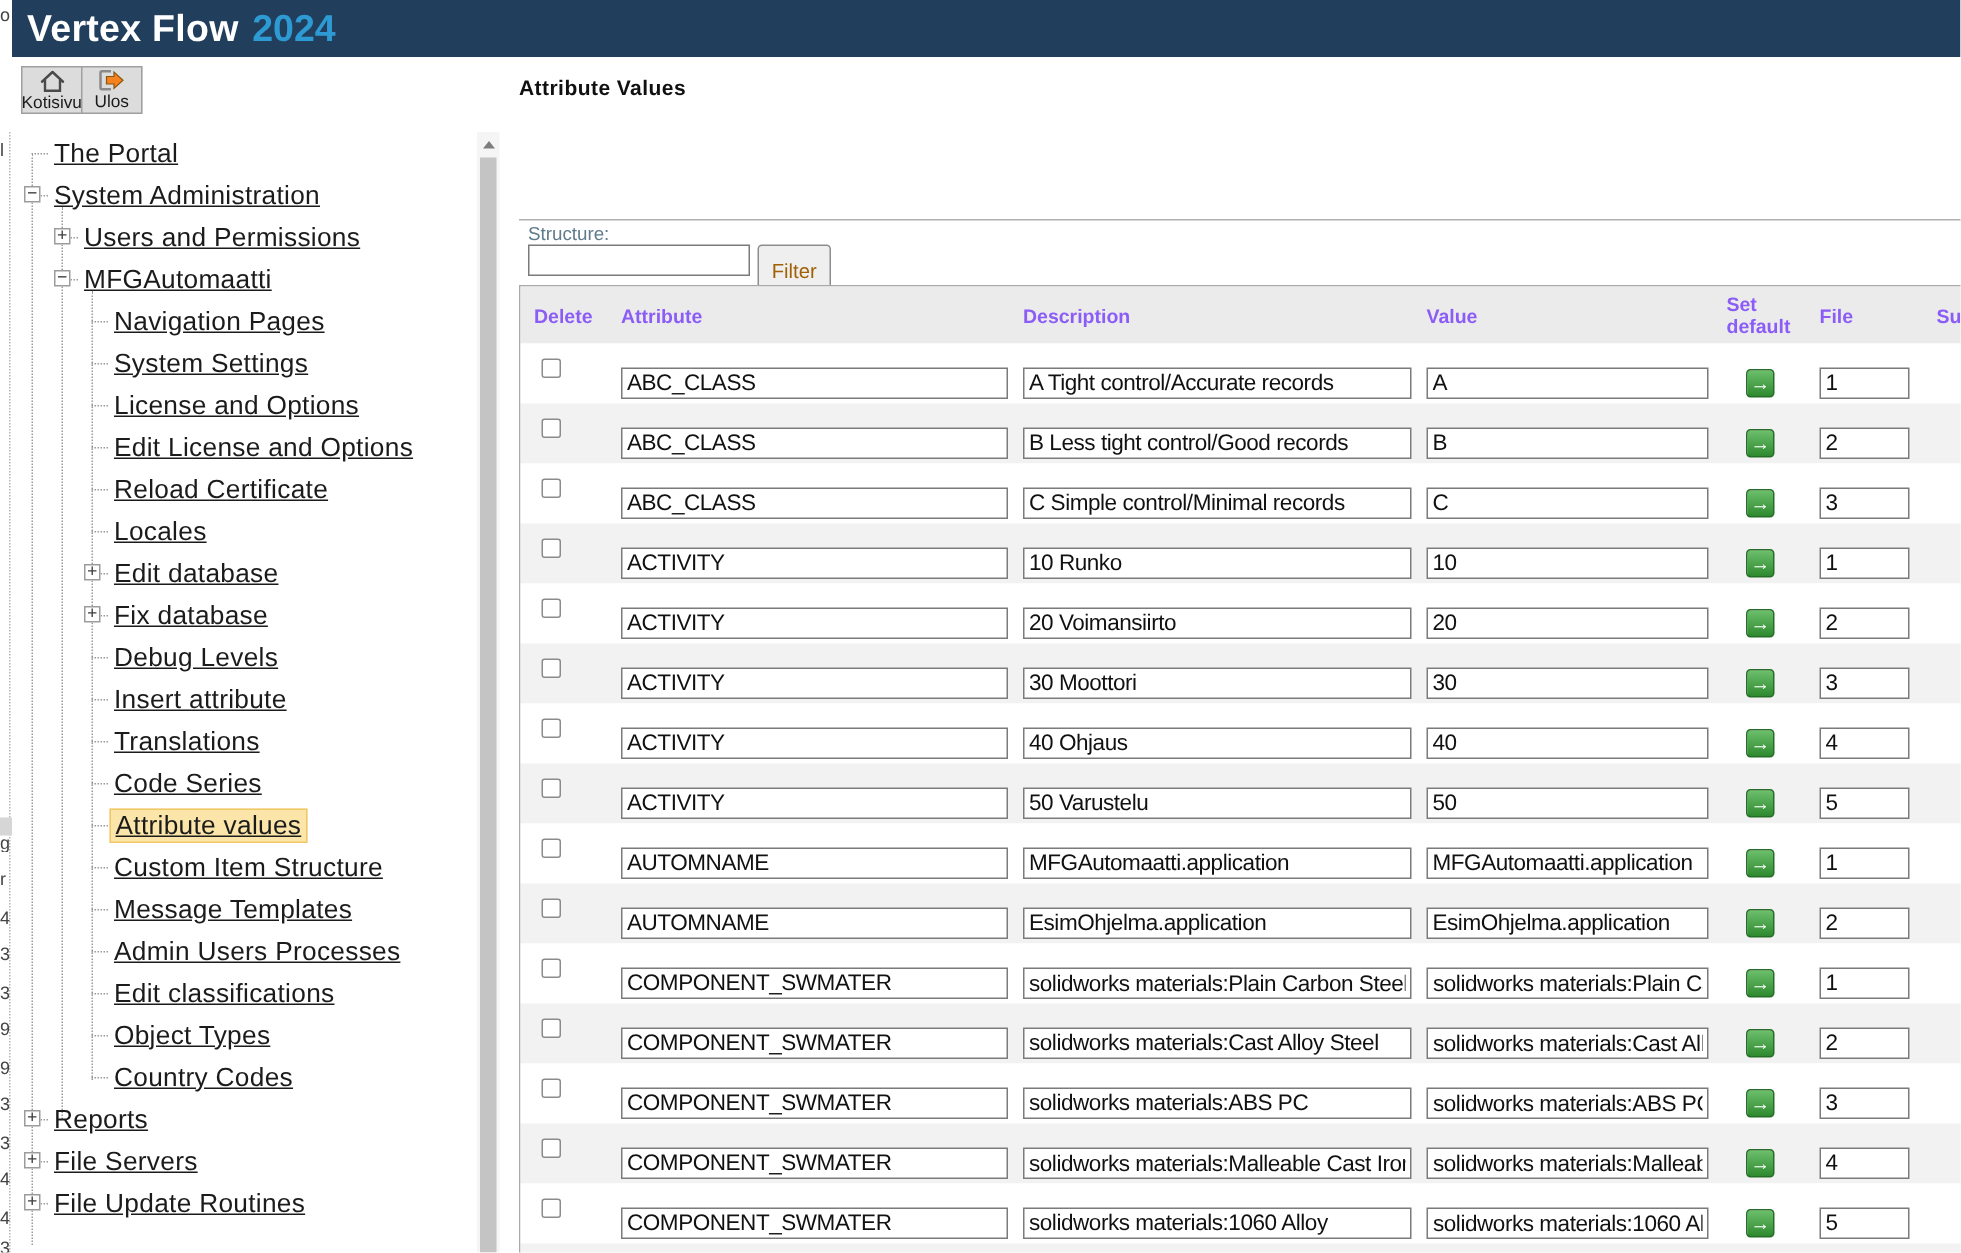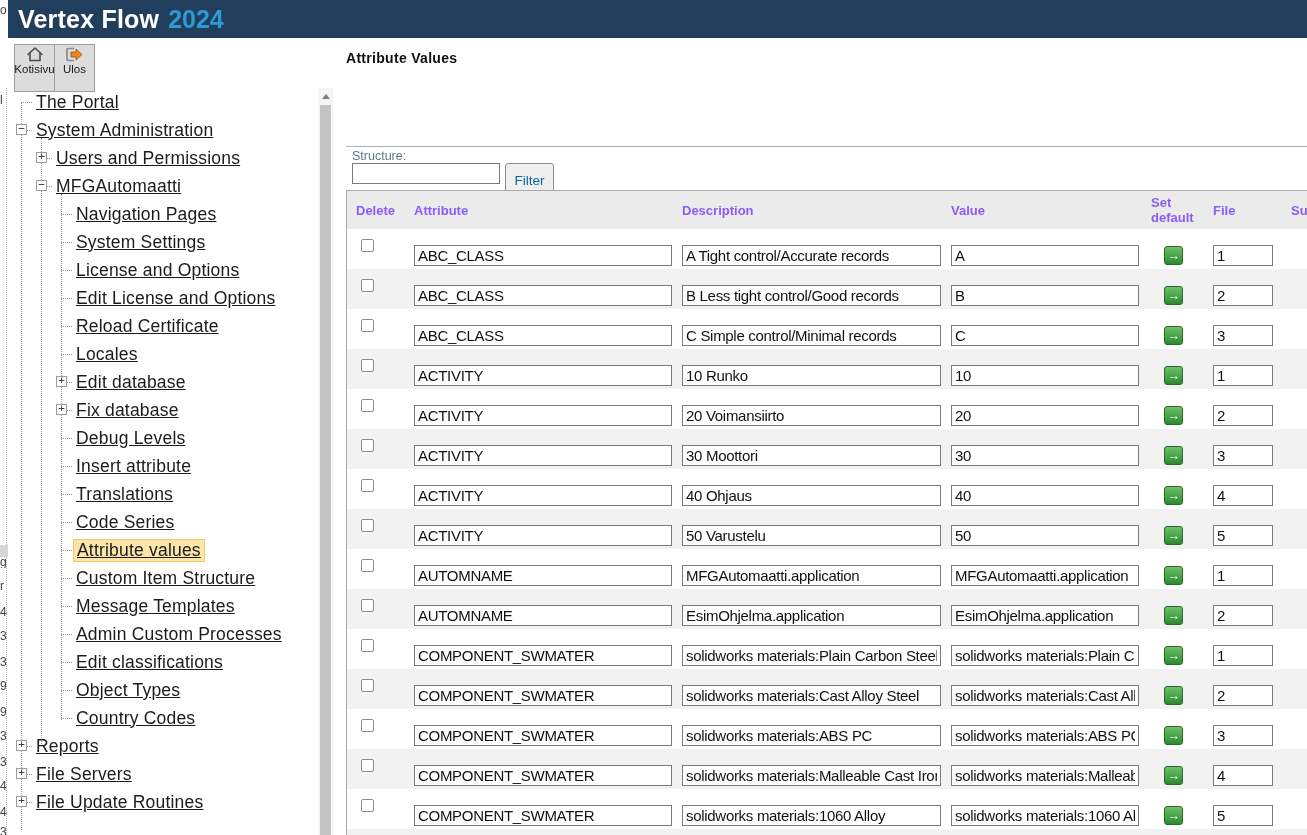--- a/index.html
+++ b/index.html
@@ -14,22 +14,22 @@
   .left-strip .frag { position:absolute; left:0; width:8px; overflow:hidden; font-size:12px; color:#444; line-height:12px; }
 
   
   .topbar { position:absolute; left:8px; top:0; width:1299px; height:38px; background:#213f5d;
     display:flex; align-items:center; padding-left:10px; }
   .topbar .title { color:#fff; font-size:25px; font-weight:bold; letter-spacing:.2px; }
   .topbar .year { color:var(--accent,#2e9ad3); font-size:25px; font-weight:bold; margin-left:9px; }
 
   
   .toolbar { position:absolute; left:14px; top:44px; display:flex; z-index:4; }
-  .tbtn { width:41px; height:48px; background:#dcdcdc; border:1px solid #9f9f9f; margin-right:-1px;
-    display:flex; flex-direction:column; align-items:center; justify-content:space-between; padding-bottom:15px; cursor:default; }
+  .tbtn { width:41px; height:32px; background:#dcdcdc; border:1px solid #9f9f9f; margin-right:-1px;
+    display:flex; flex-direction:column; align-items:center; justify-content:space-between; padding-bottom:3px; cursor:default; }
   .tbtn .ic { height:22px; display:flex; align-items:center; justify-content:center; }
   .tbtn .lb { font-size:11.5px; color:#1a1a1a; line-height:13px; }
 
   
   .tree { position:absolute; left:8px; top:88px; width:310px; height:747px; overflow:hidden; z-index:3; }
   .guide { position:absolute; border-left:1px dotted #9a9a9a; width:0; }
   .g1 { left:13px; top:14px;  height:728px; }
   .g2 { left:33px; top:50px;  height:608px; }
   .g3 { left:53px; top:106px; height:526px; }
   .tree-row { position:relative; height:28px; display:flex; align-items:center; white-space:nowrap; }
@@ -51,21 +51,21 @@
   .vscroll .up .tri { width:0; height:0; border-left:4px solid transparent; border-right:4px solid transparent; border-bottom:5px solid #7d7d7d; }
   .vscroll .thumb { position:absolute; left:2px; top:17px; width:11px; height:730px; background:#c4c4c4; }
 
   
   .main { position:absolute; left:346px; top:38px; width:1100px; height:797px; }
   .page-title { position:absolute; left:0; top:12px; font-size:14px; font-weight:bold; color:#101010; letter-spacing:.3px; }
   .rule { position:absolute; left:0; top:108px; width:1100px; border-top:1px solid #b0b0b0; }
   .filter-label { position:absolute; left:6px; top:111px; font-size:12.5px; color:#5f7b8c; }
   .filter-input { position:absolute; left:6px; top:125px; width:148px; height:21px; border:1px solid #7b7b7b; background:#fff; padding:0 3px; font-size:14px; }
   .filter-btn { position:absolute; left:159px; top:125px; width:49px; height:34px; background:#efefef;
-    border:1px solid #8d8d8d; border-radius:3px; font-size:13.5px; color:#0369a1; }
+    border:1px solid #8d8d8d; border-radius:3px; font-size:13.5px; color:#a16207; }
 
   
   .atable { position:absolute; left:0; top:152px; width:1060px; border:1px solid #a9a9a9; background:#fff; }
   .thead, .trow { display:grid; grid-template-columns:57px 268px 269px 198px 64px 70px 134px; }
   .thead { height:38px; background:#ebebeb; align-items:center; }
   .thead .hcell { font-size:13px; font-weight:bold; color:#8b5cf6; line-height:15px; }
   .h1{padding-left:9px;} .h2{padding-left:10px;} .h3{padding-left:10px;} .h4{padding-left:10px;}
   .h5{padding-left:12px;} .h6{padding-left:10px;} .h7{padding-left:18px;}
   .trow { height:40px; background:#fff; }
   .trow.alt { background:#f2f2f2; }
@@ -190,21 +190,21 @@
     <div class="tree-row lvl2">
       <span class="tree-label selected">Attribute values</span>
     </div>
     <div class="tree-row lvl2">
       <span class="tree-label">Custom Item Structure</span>
     </div>
     <div class="tree-row lvl2">
       <span class="tree-label">Message Templates</span>
     </div>
     <div class="tree-row lvl2">
-      <span class="tree-label">Admin Custom Processes</span>
+      <span class="tree-label">Admin Users Processes</span>
     </div>
     <div class="tree-row lvl2">
       <span class="tree-label">Edit classifications</span>
     </div>
     <div class="tree-row lvl2">
       <span class="tree-label">Object Types</span>
     </div>
     <div class="tree-row lvl2">
       <span class="tree-label">Country Codes</span>
     </div>

